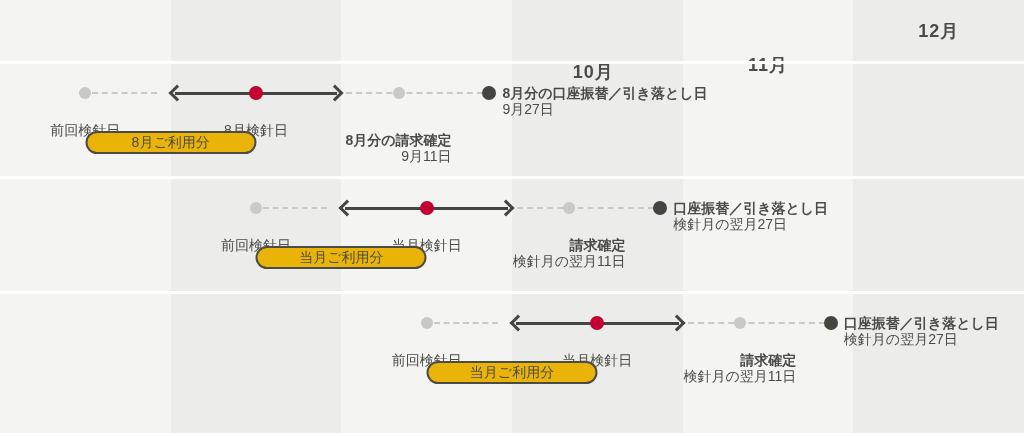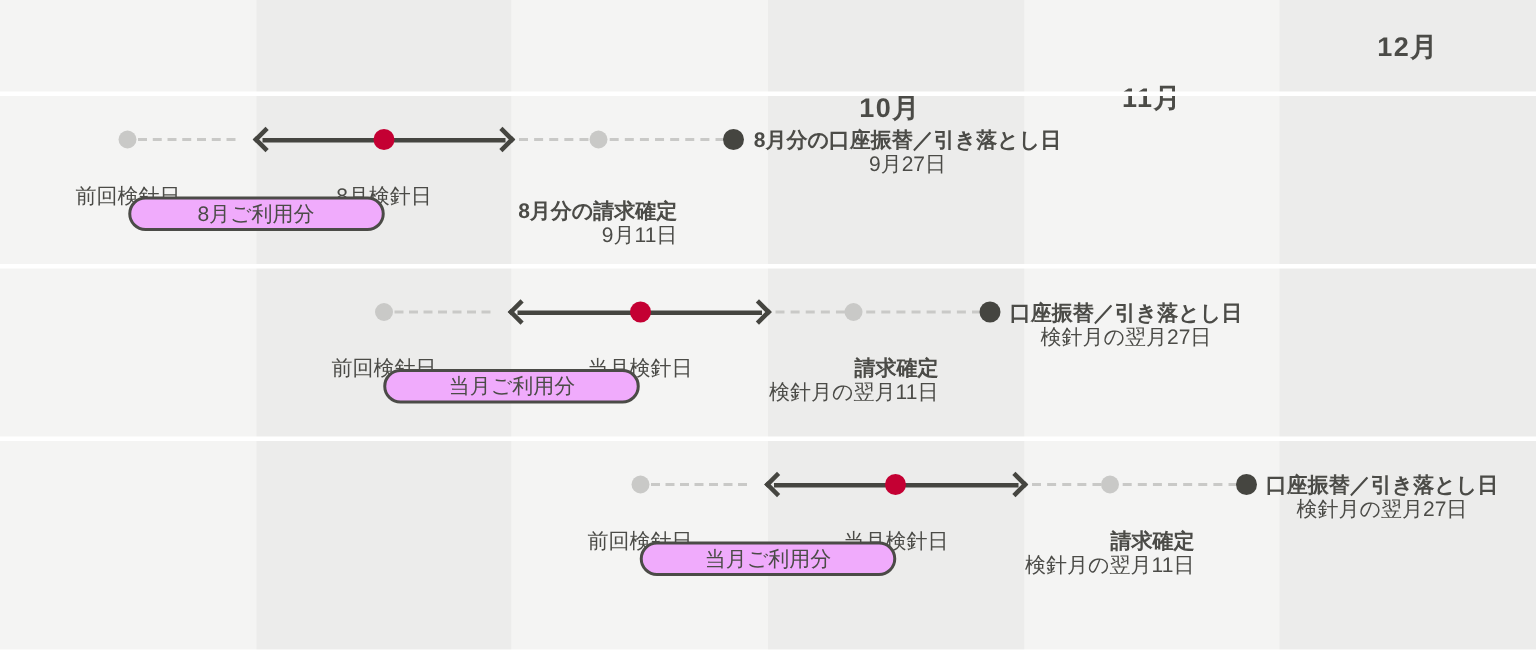--- a/index.html
+++ b/index.html
@@ -20,26 +20,26 @@
   .band{position:absolute;left:0;width:1024px;z-index:1;}
   .dot{position:absolute;border-radius:50%;z-index:3;}
   .dot.gray{width:12px;height:12px;background:#c9c9c7;}
   .dot.red{width:14px;height:14px;background:#c40033;}
   .dot.darkdot{width:14px;height:14px;background:#454540;}
   .dash{position:absolute;height:0;border-top:2px dashed #c9c9c7;z-index:1;}
   .aline{position:absolute;height:3px;background:#454540;z-index:2;}
   .chev{position:absolute;width:9px;height:9px;z-index:2;}
   .chev.left{border-top:3px solid #454540;border-left:3px solid #454540;transform:rotate(-45deg);}
   .chev.right{border-top:3px solid #454540;border-right:3px solid #454540;transform:rotate(45deg);}
-  .lbl{position:absolute;font-size:14px;line-height:16px;color:#4b4b47;white-space:nowrap;z-index:4;text-align:center;}
+  .lbl{position:absolute;font-size:14px;line-height:16px;color:#4b4b47;white-space:nowrap;z-index:4;}
   .centered{transform:translateX(-50%);text-align:right;margin-top:16px;}
   .bold{font-weight:bold;}
   .pill{
     position:absolute;width:171px;height:23px;box-sizing:border-box;
-    border:2px solid #4b4b47;border-radius:13px;background:#f0abfc;
+    border:2px solid #4b4b47;border-radius:13px;background:#eab308;
     display:flex;align-items:center;justify-content:center;
     font-size:14px;color:#4b4b47;transform:translateX(-50%);z-index:4;white-space:nowrap;
   }
 </style>
 </head>
 <body>
 
 <div id="stage">
     <div class="col light" style="left: 0px;"></div>
     <div class="col dark" style="left: 170.667px;"></div>

